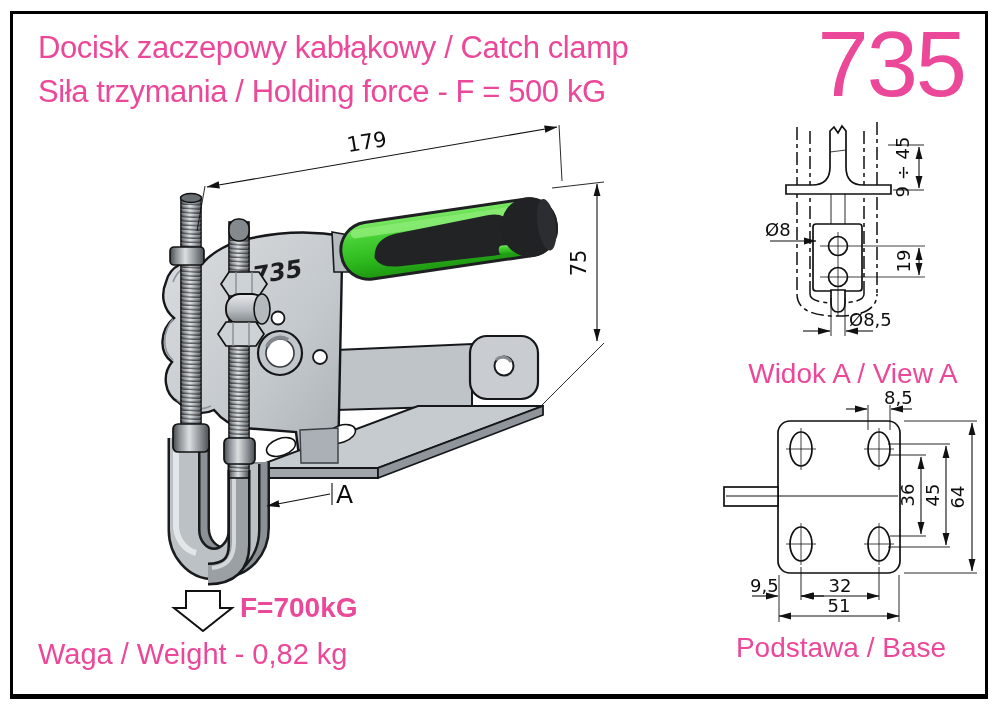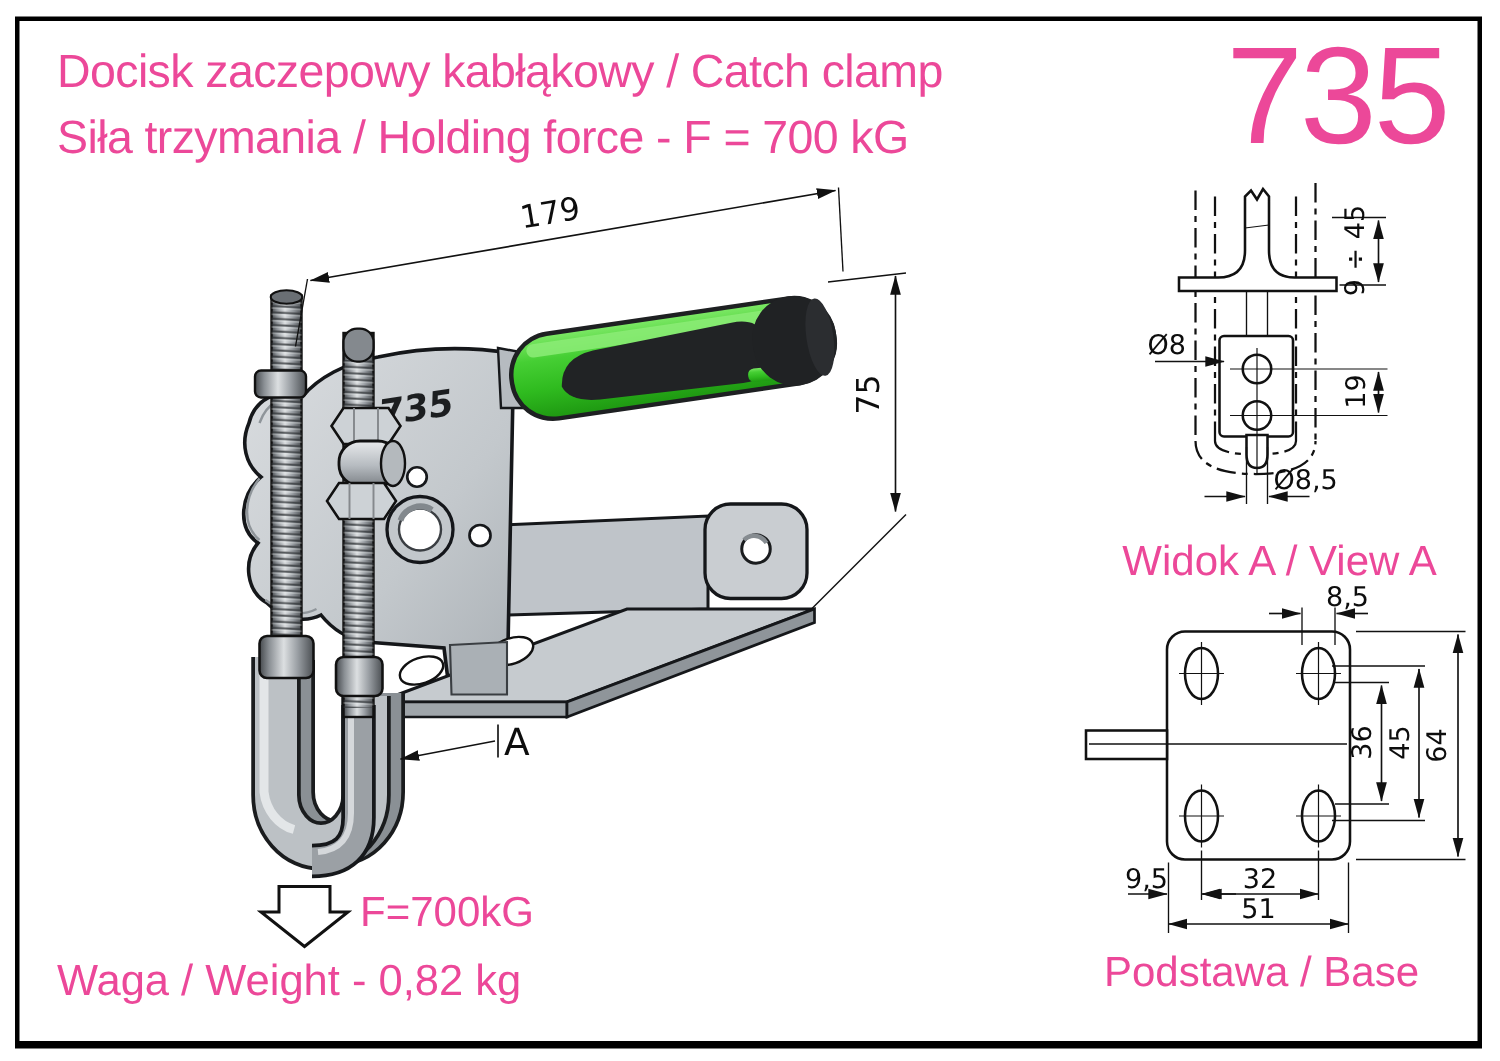--- a/index.html
+++ b/index.html
@@ -6,21 +6,21 @@
   #page{position:relative;width:1000px;height:707px;background:#fff;overflow:hidden;
         font-family:"Liberation Sans","DejaVu Sans",sans-serif;color:#111;}
   #frame{position:absolute;left:10px;top:11px;width:972px;height:680px;
          border:3px solid #000;border-bottom-width:5px;background:#fff;}
   .txt{position:absolute;white-space:nowrap;color:#ec4899;}
   #title1{left:38px;top:30px;font-size:31px;letter-spacing:-0.4px;}
   #title2{left:38px;top:74px;font-size:31px;letter-spacing:-0.4px;}
   #model{left:790px;top:18px;width:175px;text-align:right;font-size:92px;line-height:92px;letter-spacing:-2px;}
   #viewa-cap{left:742px;top:358px;width:222px;text-align:center;font-size:28px;}
   #base-cap{left:730px;top:632px;width:222px;text-align:center;font-size:28px;}
-  #force{left:240px;top:592px;font-size:28px;}
+  #force{left:240px;top:592px;font-size:28px;font-weight:bold;}
   #weight{left:38px;top:638px;font-size:29px;}
   svg{position:absolute;left:0;top:0;}
   .dim{stroke:#111;stroke-width:1.1;fill:none;}
   .ext{stroke:#111;stroke-width:0.9;fill:none;}
   .thin{stroke:#111;stroke-width:0.8;fill:none;}
   .dash{stroke:#111;stroke-width:1.5;fill:none;stroke-dasharray:13 4 4 4;}
   .wt{fill:#fff;stroke:#111;stroke-width:1.7;}
   .dimtxt{font:18px "DejaVu Sans",sans-serif;fill:#0d0d0d;}
   .dimtxt2{font:21px "DejaVu Sans",sans-serif;fill:#0d0d0d;}
   .ol{stroke:#15171a;}
@@ -256,19 +256,19 @@
       <line class="dim" x1="824" y1="596" x2="802" y2="596" marker-end="url(#ar)"></line>
       <text class="dimtxt" x="750" y="592">9,5</text>
       <line class="dim" x1="801" y1="596" x2="879" y2="596" marker-start="url(#ar)" marker-end="url(#ar)"></line>
       <text class="dimtxt" x="840" y="592" text-anchor="middle">32</text>
       <line class="dim" x1="779" y1="616" x2="899" y2="616" marker-start="url(#ar)" marker-end="url(#ar)"></line>
       <text class="dimtxt" x="839" y="612" text-anchor="middle">51</text>
     </g>
   </svg>
 
   <div id="title1" class="txt">Docisk zaczepowy kabłąkowy / Catch clamp</div>
-  <div id="title2" class="txt">Siła trzymania / Holding force - F = 700 kG</div>
+  <div id="title2" class="txt">Siła trzymania / Holding force - F = 500 kG</div>
   <div id="model" class="txt">735</div>
   <div id="viewa-cap" class="txt">Widok A / View A</div>
   <div id="base-cap" class="txt">Podstawa / Base</div>
   <div id="force" class="txt">F=700kG</div>
   <div id="weight" class="txt">Waga / Weight - 0,82 kg</div>
 </div>
 
 </body></html>

